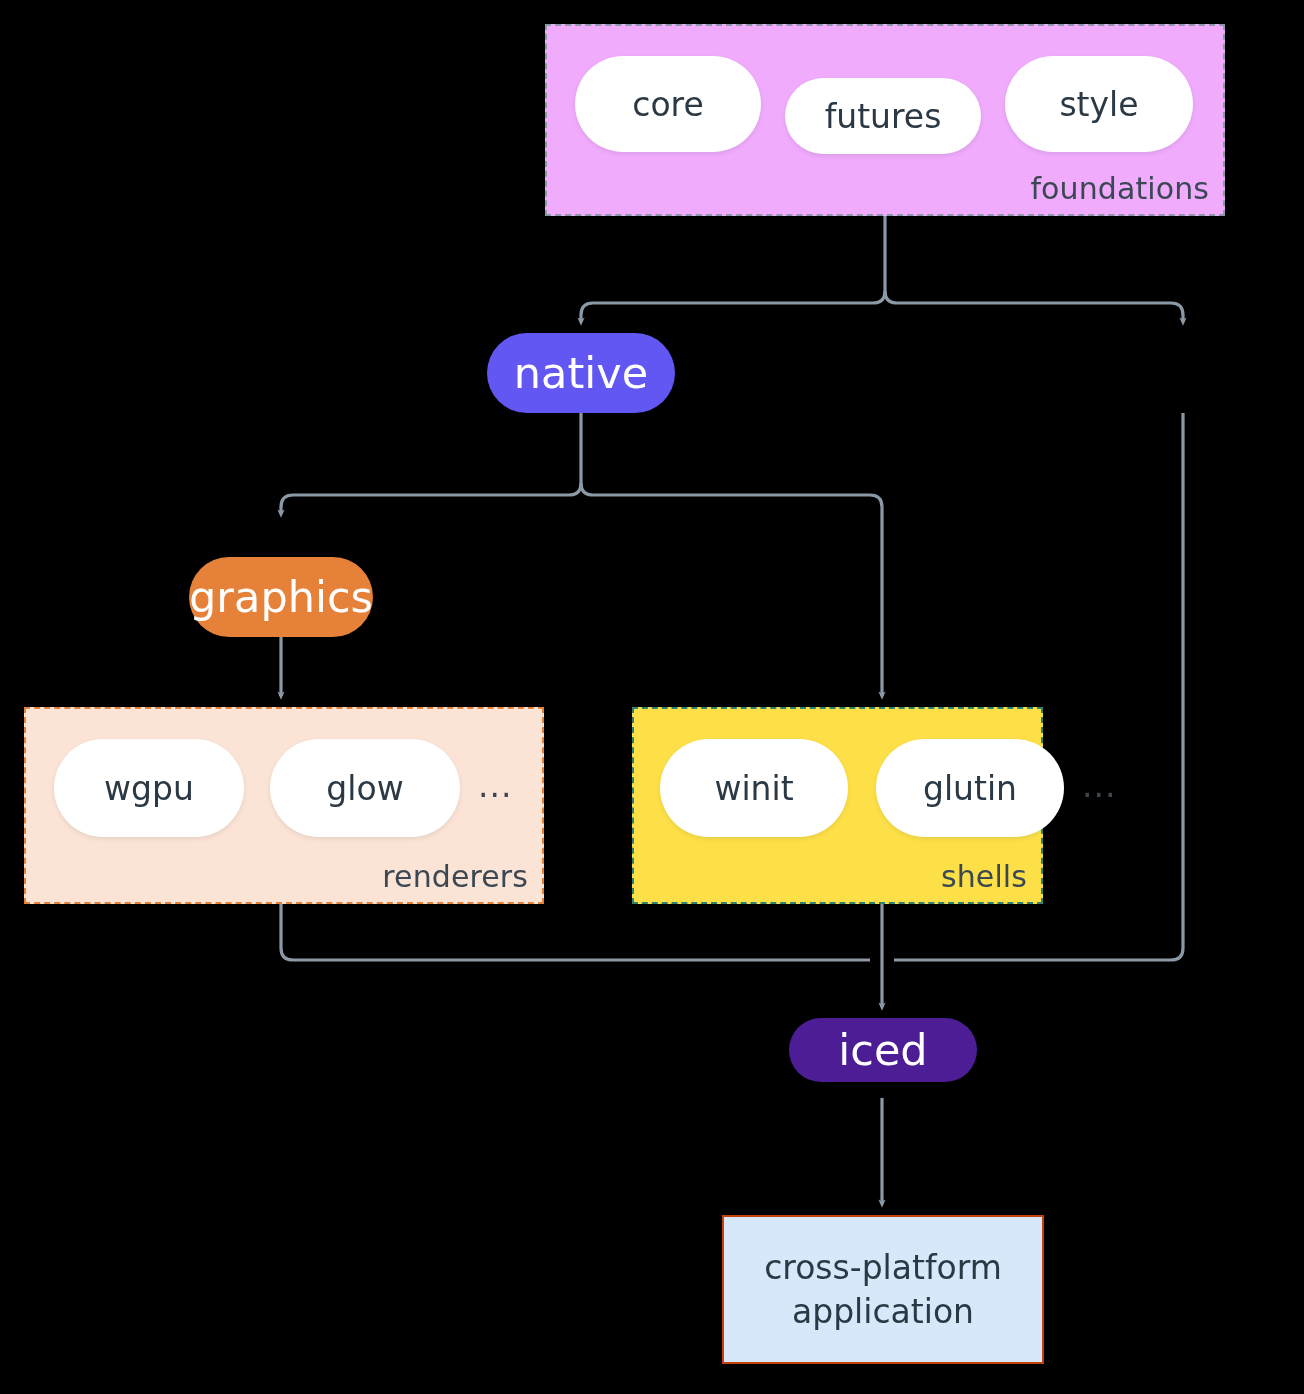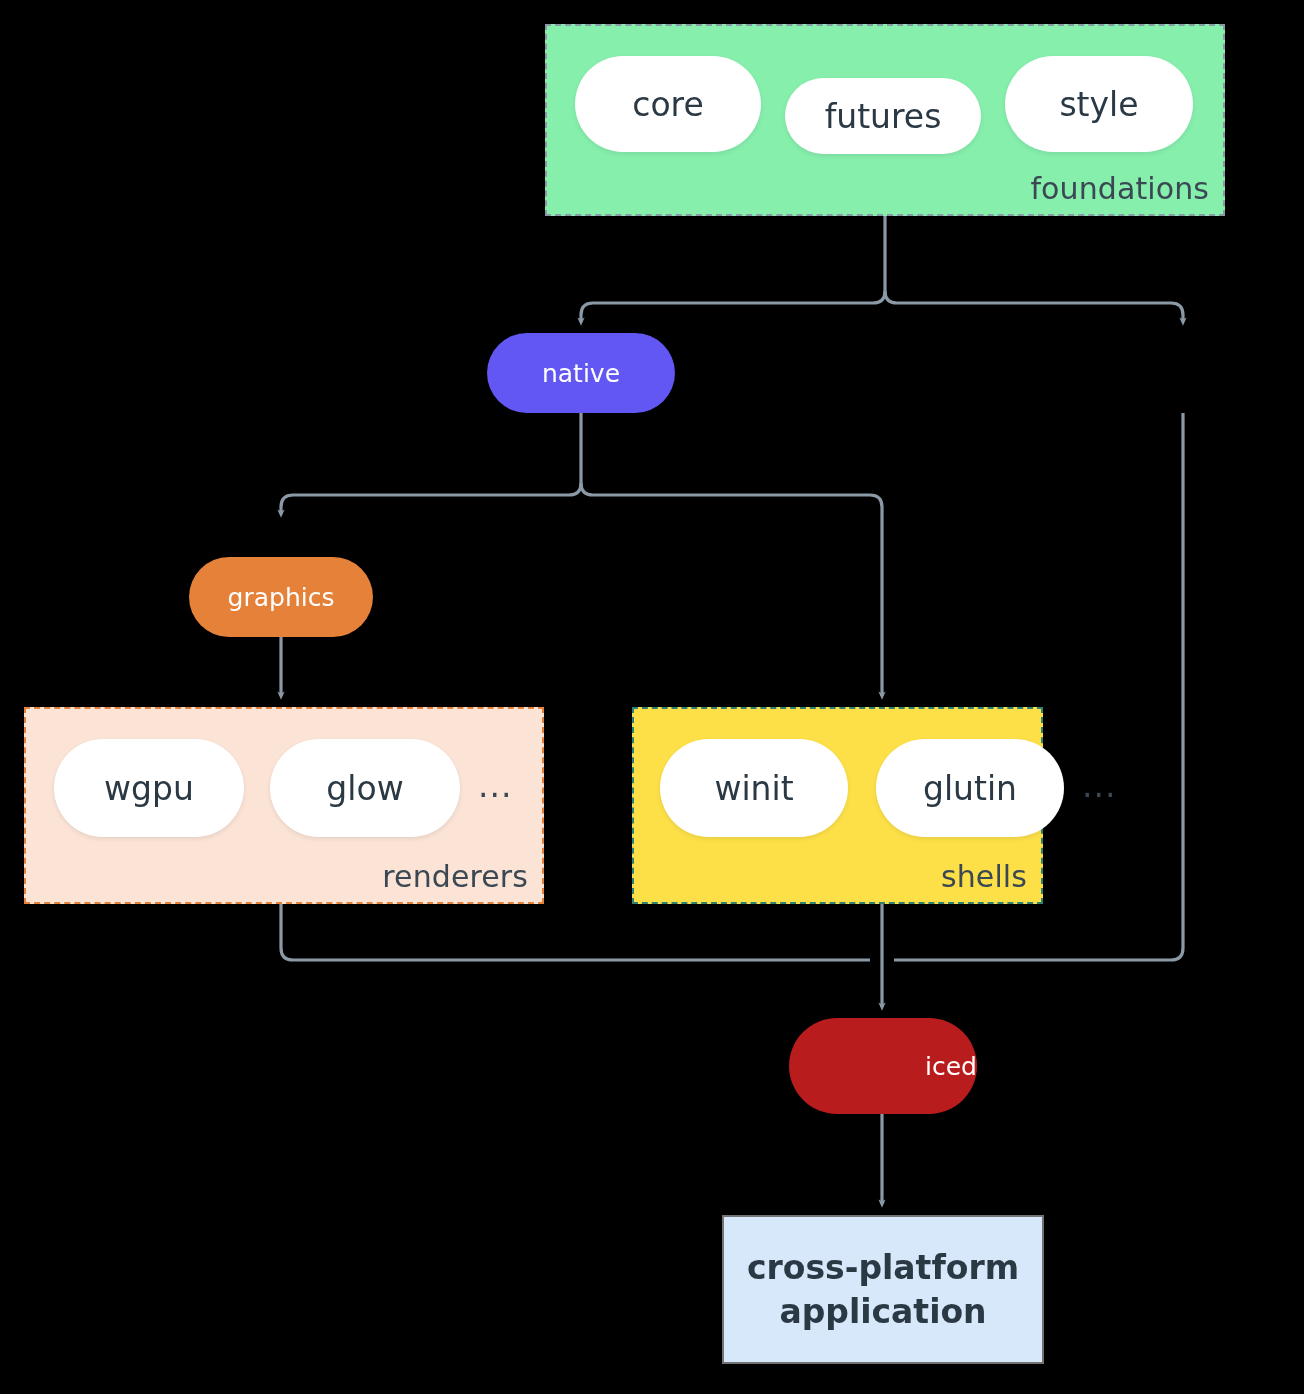--- a/index.html
+++ b/index.html
@@ -60,35 +60,34 @@
     margin-left: 18px;
     margin-top: -6px;
   }
   .node-pill {
     position: absolute;
     display: flex;
     align-items: center;
     justify-content: center;
     border-radius: 999px;
     color: #ffffff;
-    font-size: 25px;
+    font-size: 43px;
   }
   .rect-node {
     position: absolute;
     box-sizing: border-box;
     display: flex;
     align-items: center;
     justify-content: center;
     text-align: center;
-    border: 2px solid #737373;
+    border: 2px solid #c2410c;
     background: #d6e8fa;
     color: #2b3945;
     font-size: 33px;
     line-height: 1.32;
-    font-weight: bold;
   }
 </style>
 </head>
 <body>
 
 <div id="canvas">
 
   <svg class="edges" viewBox="0 0 1304 1394">
     <defs>
       <marker id="arrowhead" markerWidth="10" markerHeight="10" refX="5.2" refY="4" orient="auto" markerUnits="userSpaceOnUse">
@@ -109,21 +108,21 @@
 
       <path d="M281,904 L281,948 Q281,960 293,960 L870,960"></path>
       <path d="M1183,413 L1183,948 Q1183,960 1171,960 L894,960"></path>
       <path d="M882,904 L882,960"></path>
       <path d="M882,960 L882,1007" marker-end="url(#arrowhead)"></path>
 
       <path d="M882,1098 L882,1204" marker-end="url(#arrowhead)"></path>
     </g>
   </svg>
 
-  <div class="group-box" style="left:545px; top:24px; width:680px; height:192px; background:#86efac; border-color:#8b99a6;">
+  <div class="group-box" style="left:545px; top:24px; width:680px; height:192px; background:#f0abfc; border-color:#8b99a6;">
     <div class="pill-row" style="left:28px; top:28px;">
       <div class="white-pill" style="width:186px; height:96px;">
         <span>core</span>
       </div>
       <div class="white-pill" style="width:196px; height:76px; margin-left:24px;margin-top:24px;">
         <span>futures</span>
       </div>
       <div class="white-pill" style="width:188px; height:96px; margin-left:24px;">
         <span>style</span>
       </div>
@@ -159,21 +158,21 @@
 
   <div class="node-pill" style="left:487px; top:333px; width:188px; height:80px; background:#6257f2;">
     <span>native</span>
   </div>
 
 
   <div class="node-pill" style="left:189px; top:525px; width:184px; height:80px; background:#e58139;margin-top:32px;">
     <span>graphics</span>
   </div>
 
-  <div class="node-pill" style="left:789px; top:1018px; width:188px; height:96px; background:#b91c1c;justify-content:flex-end;">
+  <div class="node-pill" style="left:789px; top:1018px; width:188px; height:64px; background:#4c1d95;">
     <span>iced</span>
   </div>
 
   <div class="rect-node" style="left:722px; top:1215px; width:322px; height:149px;">
     <div>
       <div>cross-platform</div>
       <div>application</div>
     </div>
   </div>
 

